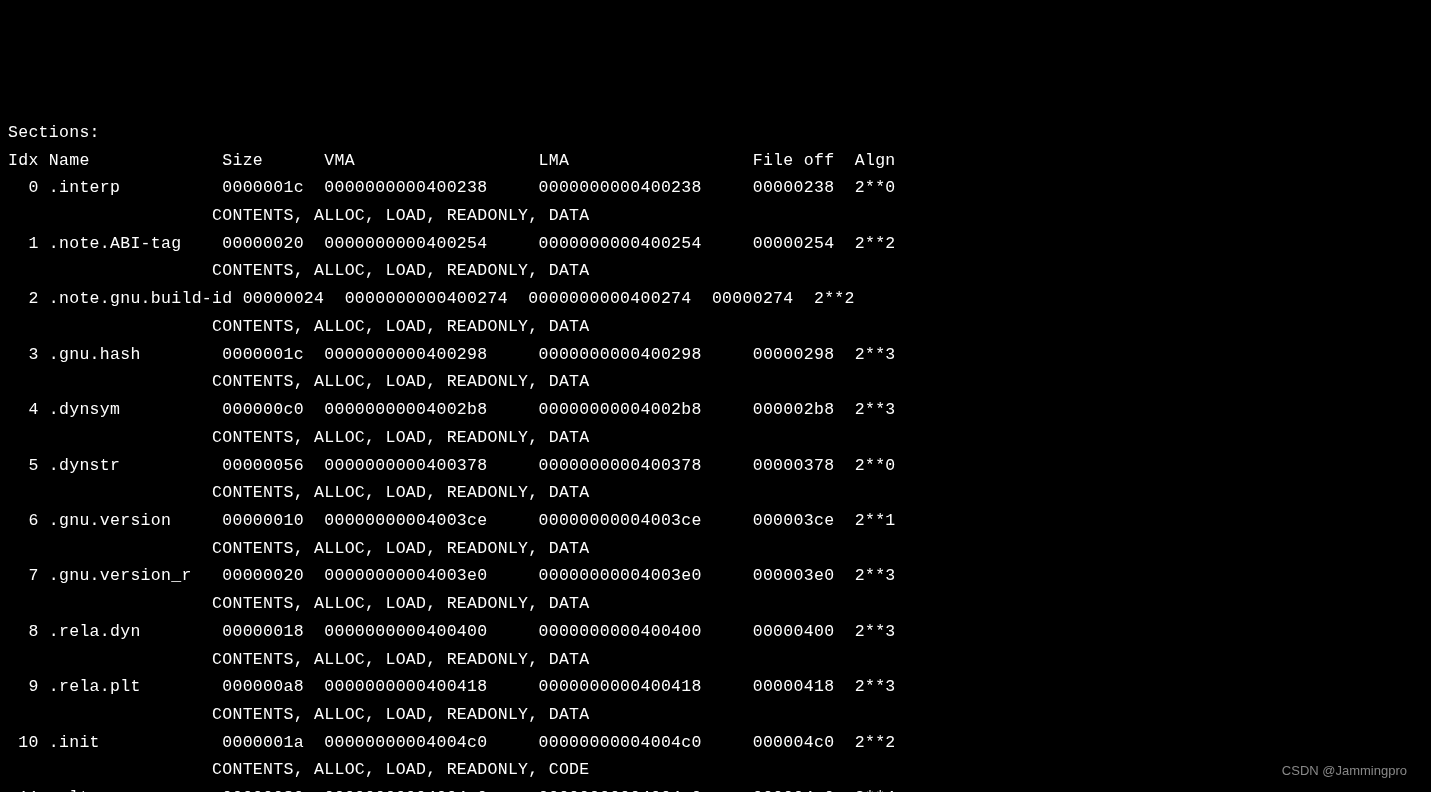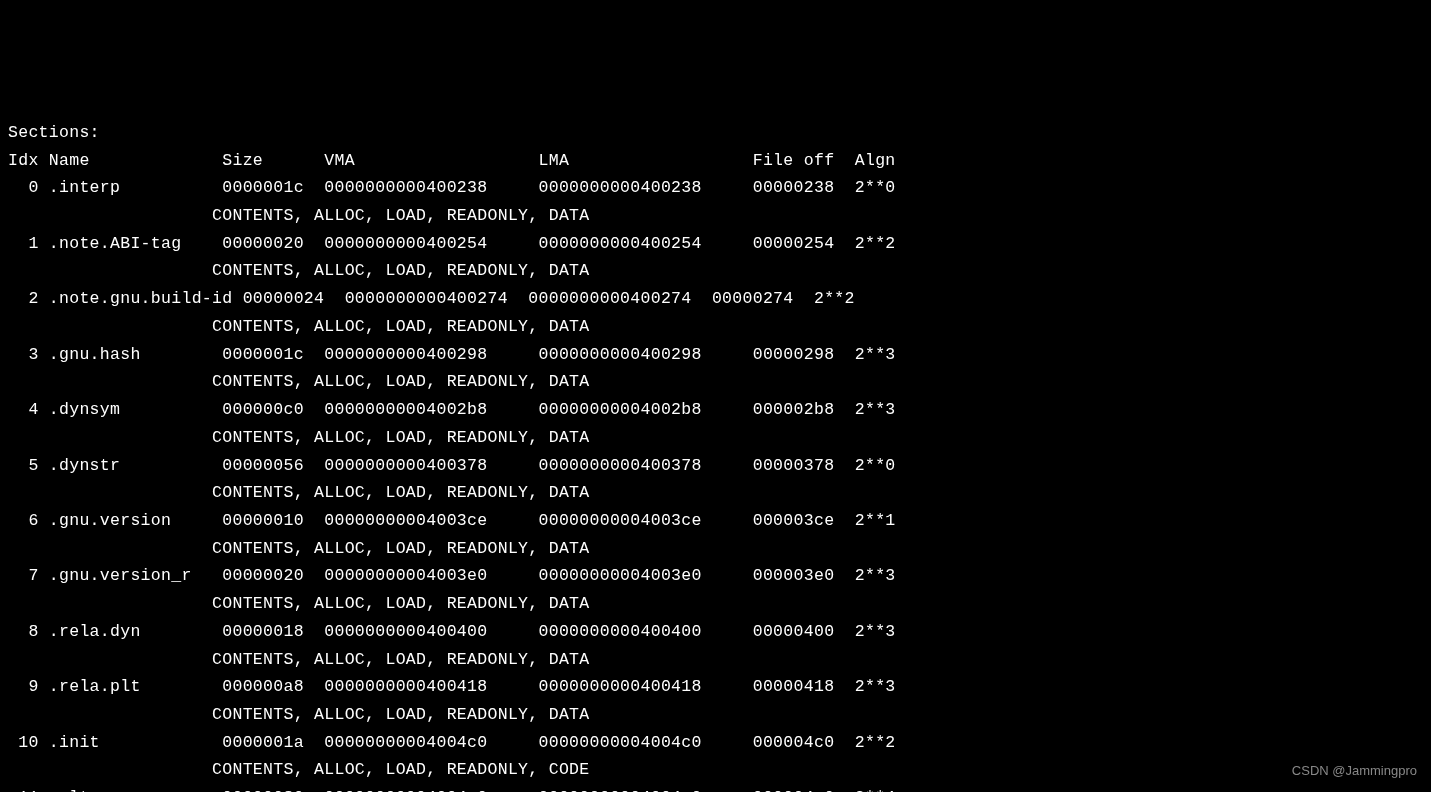--- a/index.html
+++ b/index.html
@@ -19,21 +19,21 @@
       overflow: hidden;
       position: relative;
       white-space: pre;
     }
     .terminal {
       letter-spacing: 0.3px;
     }
     .watermark {
       position: absolute;
       bottom: 10px;
-      right: 14px;
+      right: 24px;
       color: #888;
       font-family: Arial, sans-serif;
       font-size: 13px;
       letter-spacing: 0;
     }
   </style>
 </head>
 <body>
 
 

